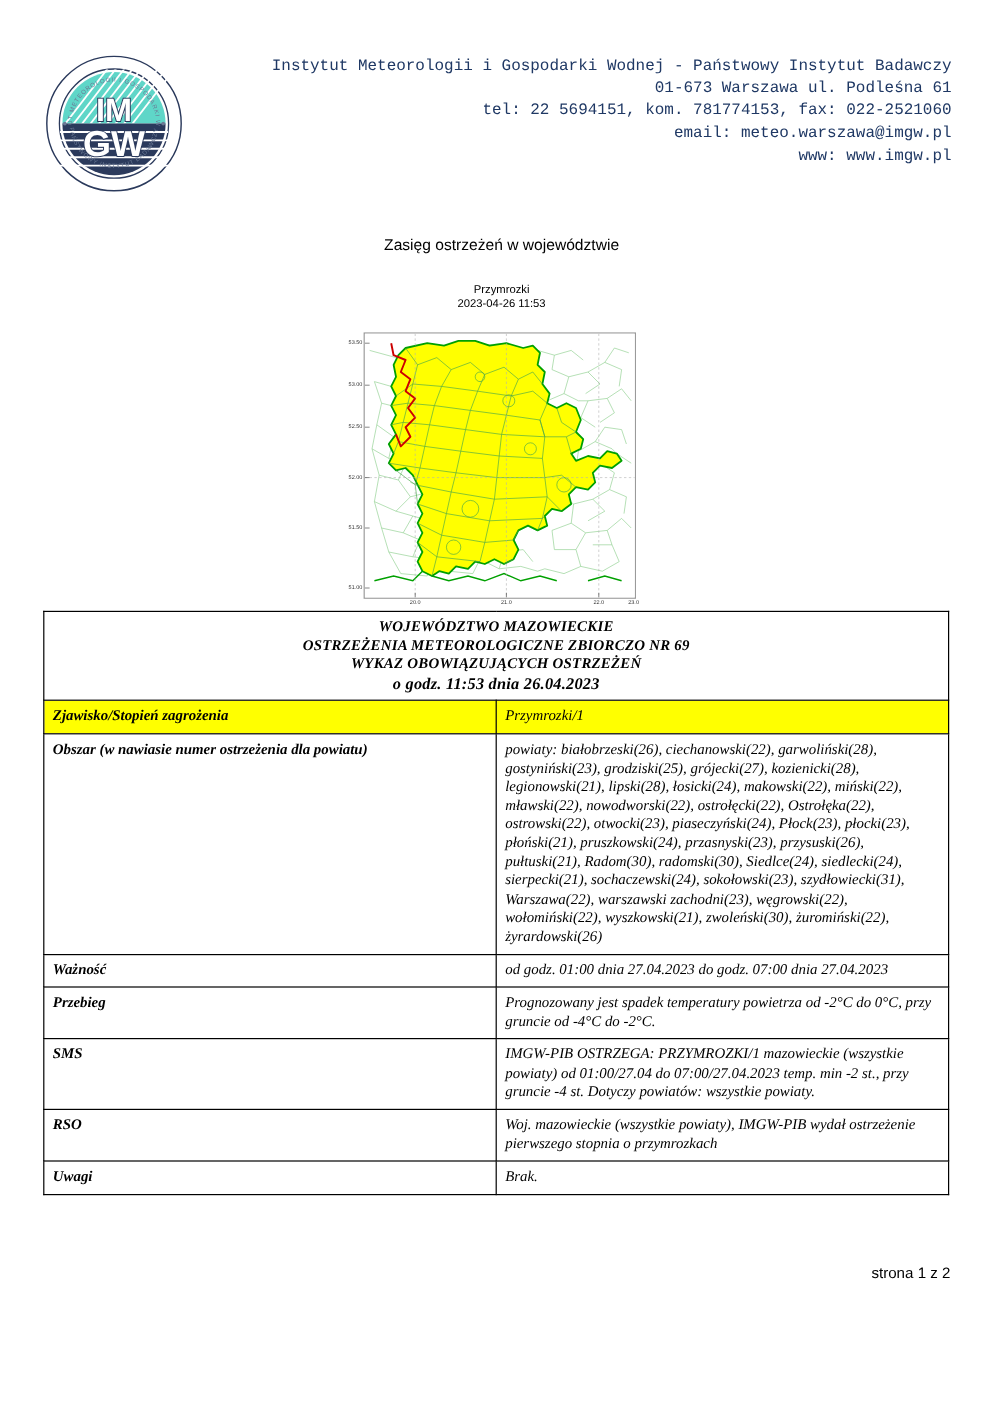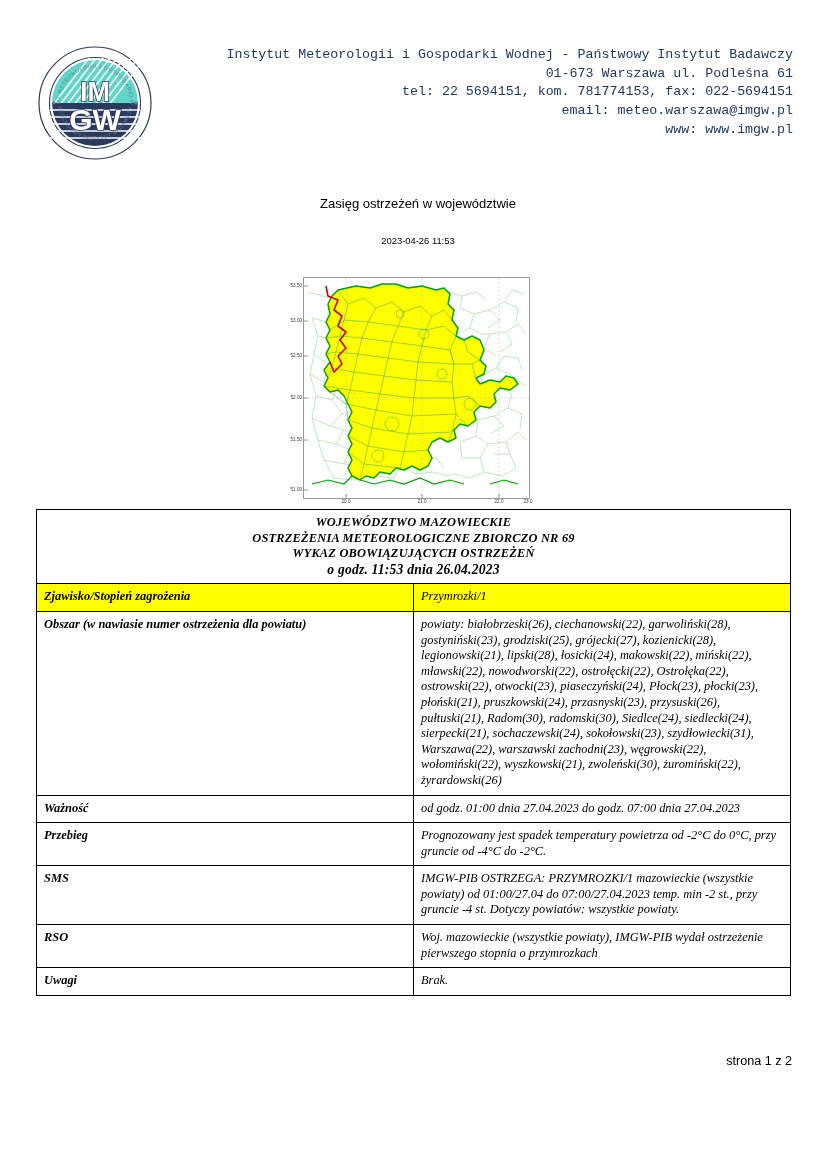--- a/index.html
+++ b/index.html
@@ -193,29 +193,30 @@
         <textPath href="#arcBot" startOffset="50%" text-anchor="middle">PAŃSTWOWY INSTYTUT BADAWCZY</textPath>
       </text>
       <circle cx="18" cy="59" r="1.6" fill="#6b7a95"></circle>
       <circle cx="100" cy="59" r="1.6" fill="#6b7a95"></circle>
     </svg>
   </div>
 
   <div id="org-block">
     <div>Instytut Meteorologii i Gospodarki Wodnej - Państwowy Instytut Badawczy</div>
     <div>01-673 Warszawa ul. Podleśna   61</div>
-    <div>tel: 22 5694151, kom. 781774153, fax: 022-5694151</div>
+    <div>tel: 22 5694151, kom. 781774153, fax: 022-2521060</div>
     <div>email: meteo.warszawa@imgw.pl</div>
     <div>www: www.imgw.pl</div>
   </div>
 </div>
 
 <div id="map-section">
   <div id="map-heading">Zasięg ostrzeżeń w województwie</div>
   <div id="map-subtitle">
+    <div>Przymrozki</div>
     <div>2023-04-26 11:53</div>
   </div>
 
   <div id="map-frame">
     <svg width="225" height="220" viewBox="0 0 225 220">
       <rect x="0" y="0" width="225" height="220" fill="#ffffff"></rect>
 
       <g stroke="#8fcf8f" stroke-width="0.55" fill="none">
         <path d="M4,14 L26,20 L34,34 L22,44 L8,40"></path>
         <path d="M26,20 L44,12 L58,22 L52,38 L34,34"></path>

